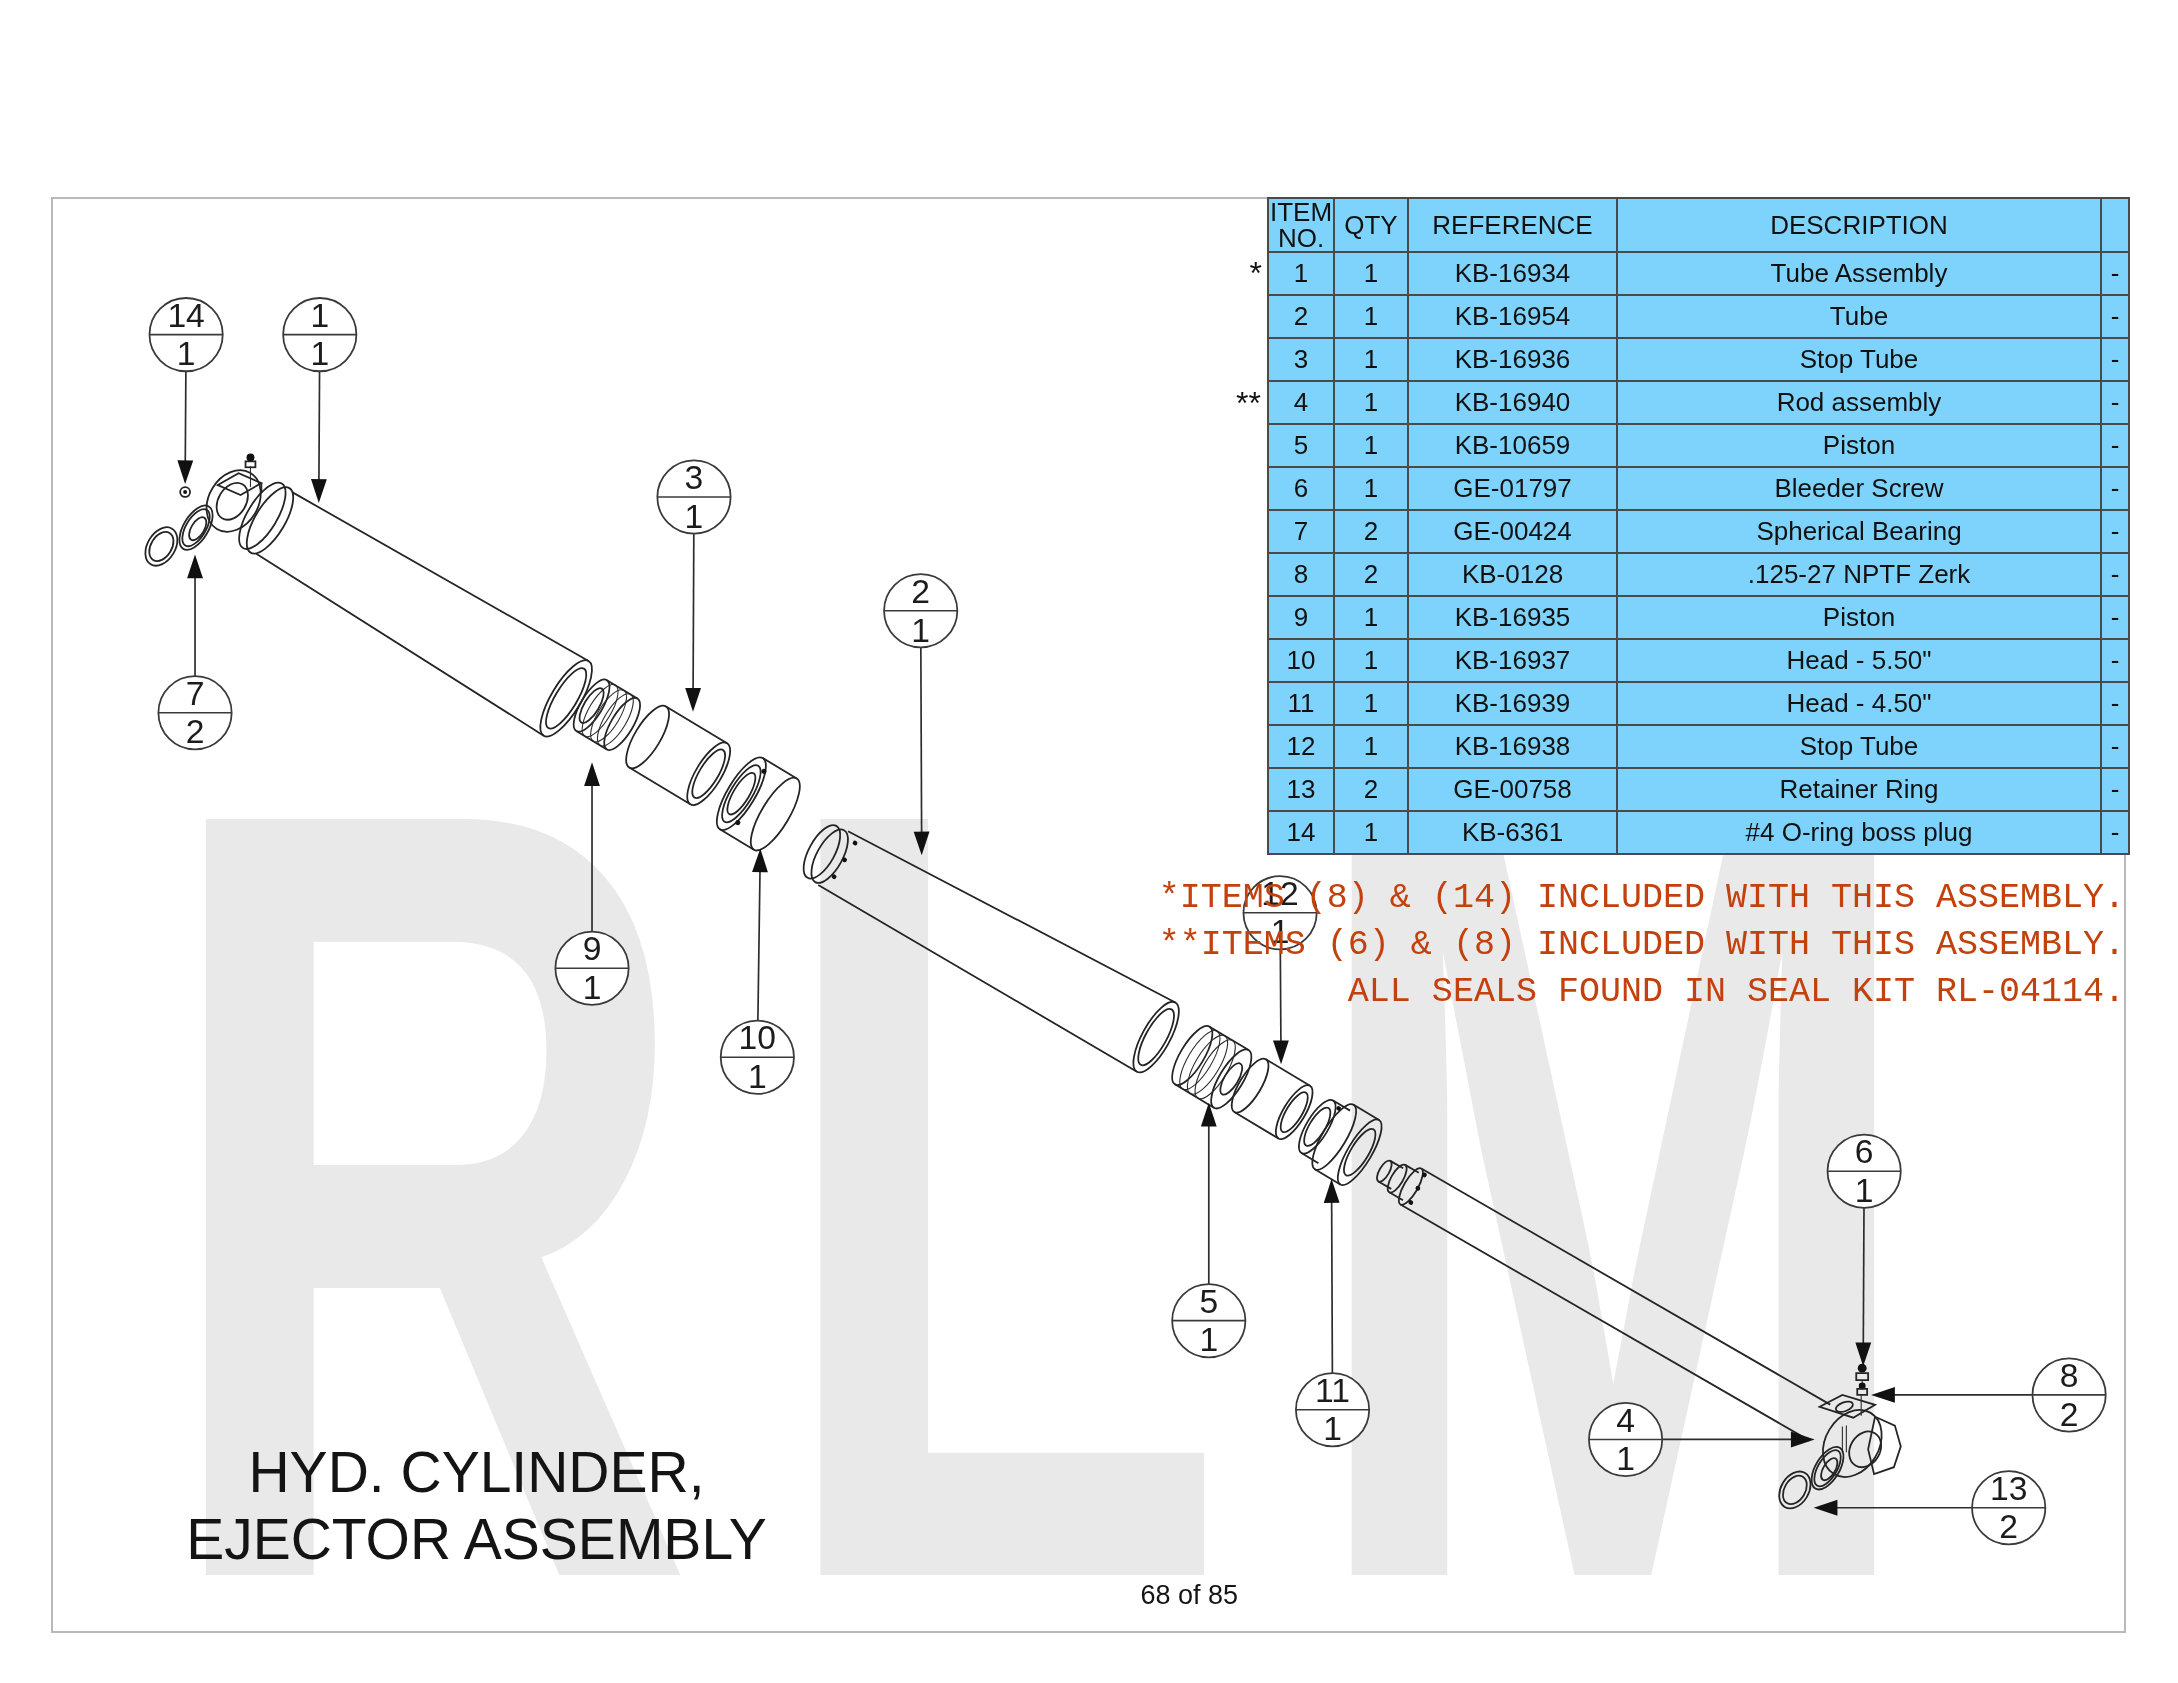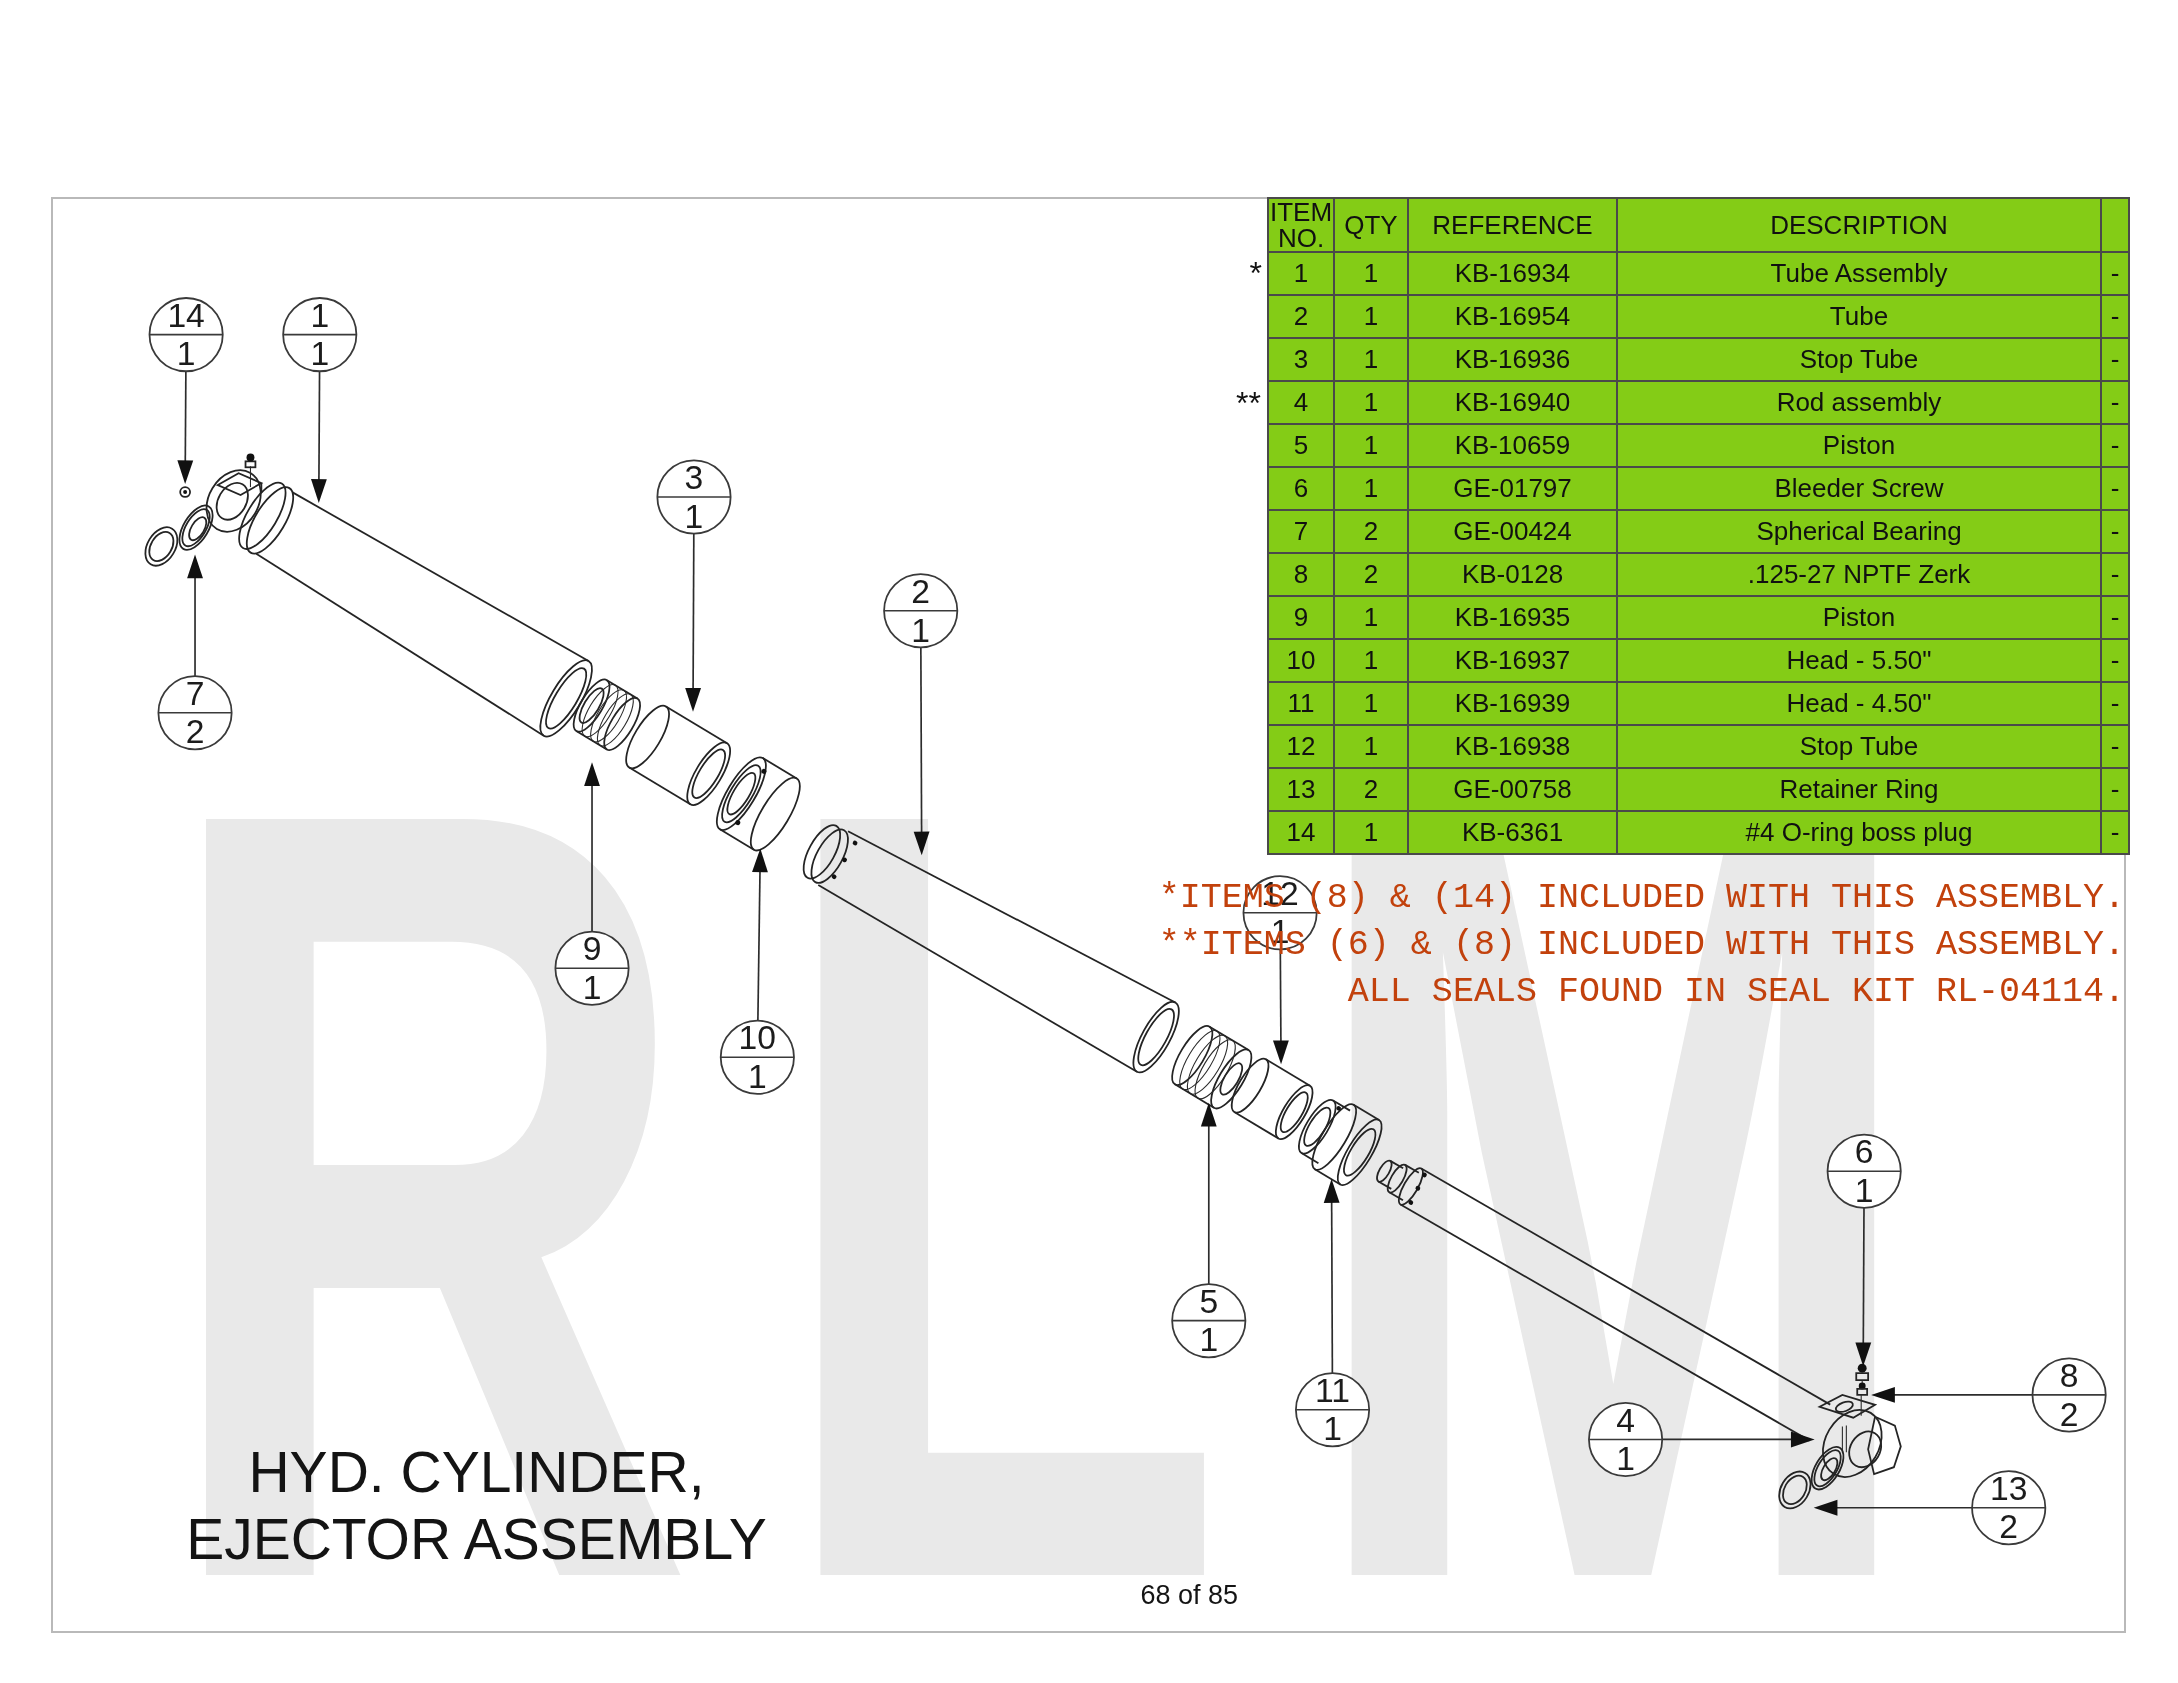--- a/index.html
+++ b/index.html
@@ -16,21 +16,21 @@
   #diagram{position:absolute;left:0;top:0;width:2178px;height:1683px;}
   .ln{fill:none;stroke:#242424;stroke-width:1.8px;}
   .thin{fill:none;stroke:#2c2c2c;stroke-width:1.1px;}
   .fillb{fill:#111;stroke:none;}
   .balloon-circle{fill:#ffffff;stroke:#3a3a3a;stroke-width:1.8px;}
   .balloon-line{stroke:#3a3a3a;stroke-width:1.6px;}
   .leader{stroke:#2c2c2c;stroke-width:1.7px;}
   .balloon-text{font-family:"Liberation Sans",sans-serif;font-size:34px;fill:#1c1c1c;text-anchor:middle;}
   
   #bom{position:absolute;left:1267px;top:197px;width:861px;border-collapse:collapse;
-       table-layout:fixed;background:#84cc16;}
+       table-layout:fixed;background:#7dd3fc;}
   #bom td,#bom th{border:2px solid #4a4a4a;font-size:26px;font-weight:normal;
        text-align:center;vertical-align:middle;padding:0;overflow:hidden;white-space:nowrap;}
   #bom thead tr{height:53px;}
   #bom tbody tr{height:43px;}
   #bom .hdr-two{line-height:26px;}
   .row-mark{position:absolute;font-size:32px;color:#111;}
   #mark-row1{left:1224px;top:255px;width:38px;text-align:right;}
   #mark-row4{left:1206px;top:385px;width:55px;text-align:right;}
   
   #notes{position:absolute;left:1139px;top:875px;width:986px;text-align:right;

